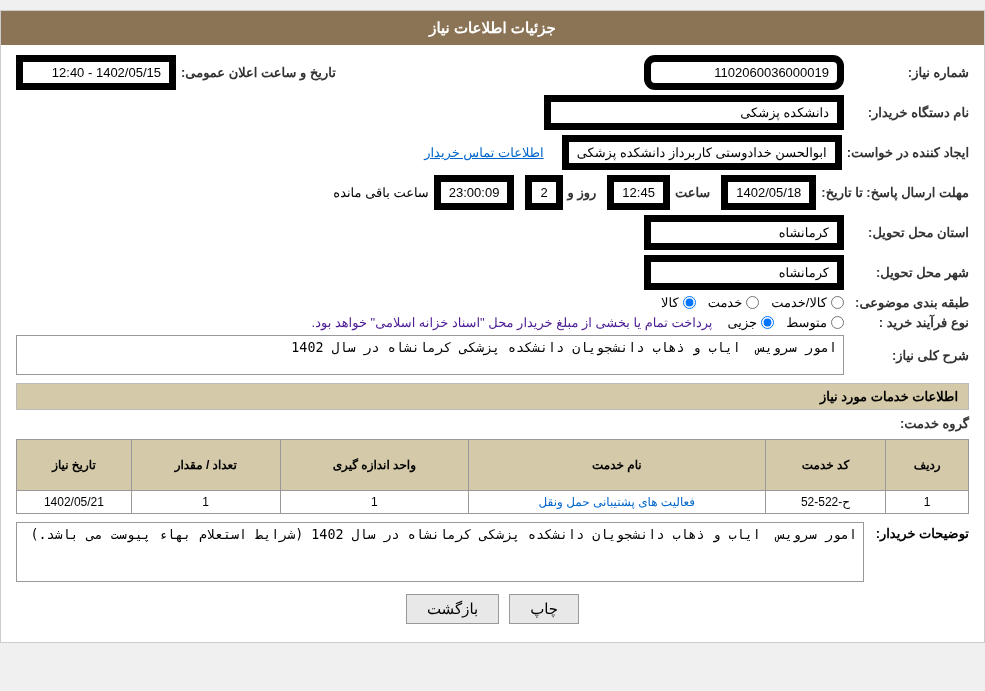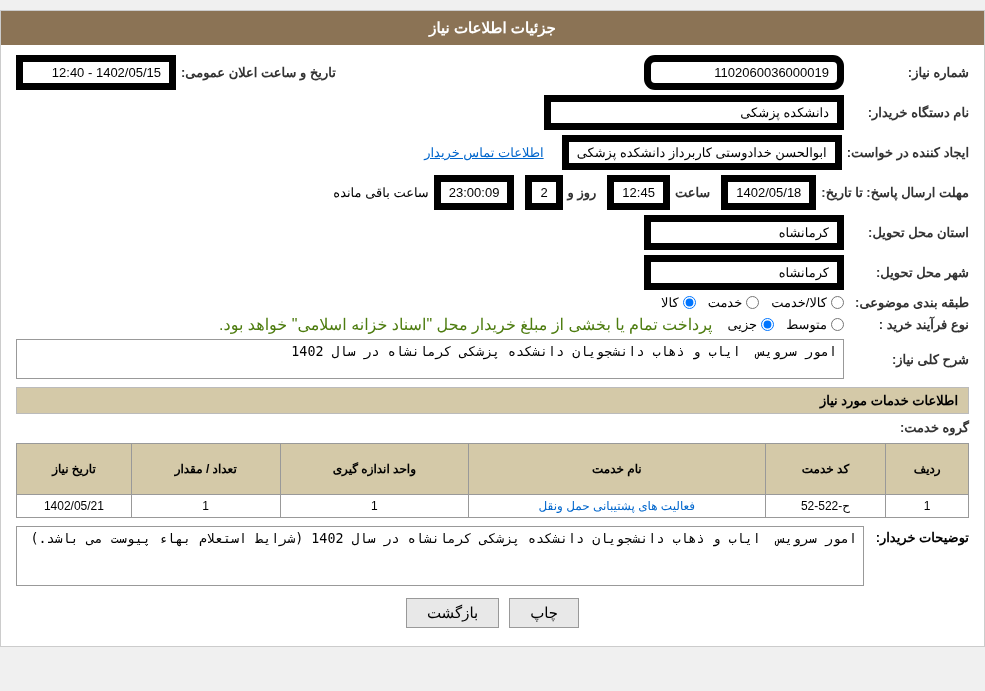--- a/index.html
+++ b/index.html
@@ -199,21 +199,21 @@
       <div class="radio-group">
         <div class="radio-item">
           <input type="radio" name="noeFarayand" style="">
           <span>متوسط</span>
         </div>
         <div class="radio-item">
           <input type="radio" name="noeFarayand" checked="" style="">
           <span>جزیی</span>
         </div>
       </div>
-      <span style="margin-right:10px;color:#4d7c0f;font-size:16px;">پرداخت تمام یا بخشی از مبلغ خریدار محل "اسناد خزانه اسلامی" خواهد بود.</span>
+      <span style="margin-right:10px;color:#4c1d95;font-size:13px;">پرداخت تمام یا بخشی از مبلغ خریدار محل "اسناد خزانه اسلامی" خواهد بود.</span>
     </div>
 
     <div class="info-row">
       <span class="label">شرح کلی نیاز:</span>
       <textarea class="textarea-box" style="min-height: 40px;" readonly="">امور سرویس  ایاب و ذهاب دانشجویان دانشکده پزشکی کرمانشاه در سال 1402</textarea>
     </div>
 
     <div class="section-header">اطلاعات خدمات مورد نیاز</div>
 
     <div class="info-row">

